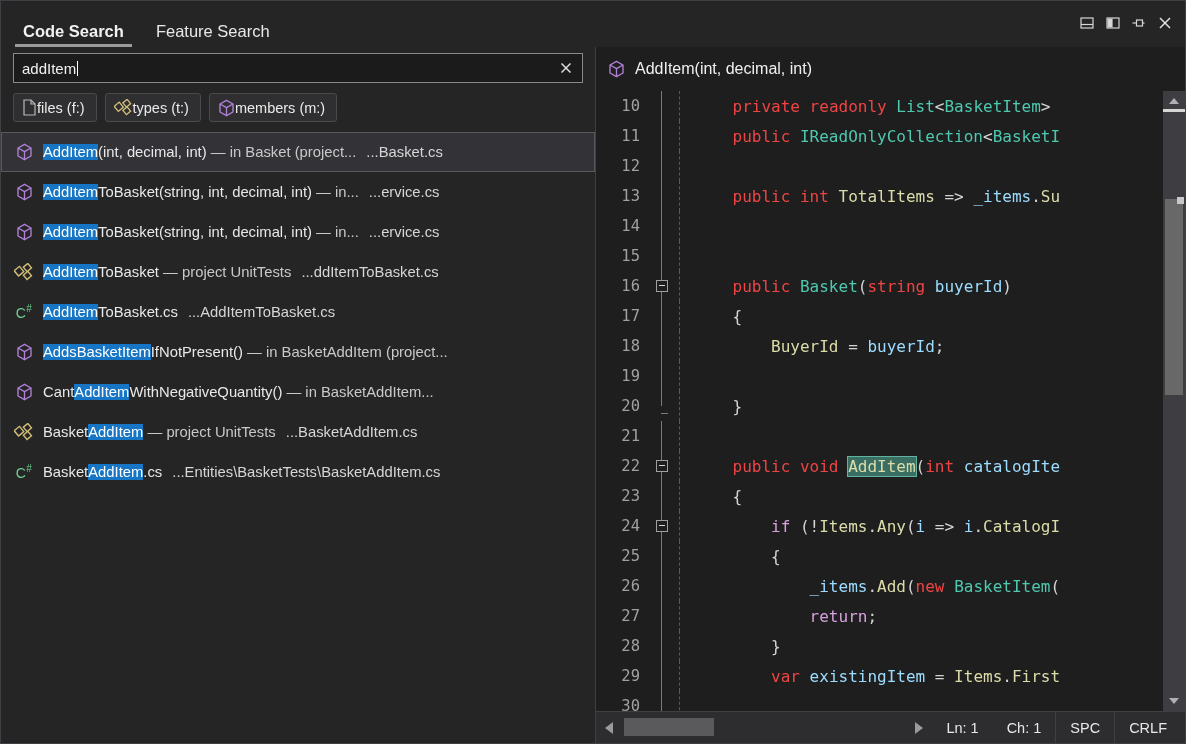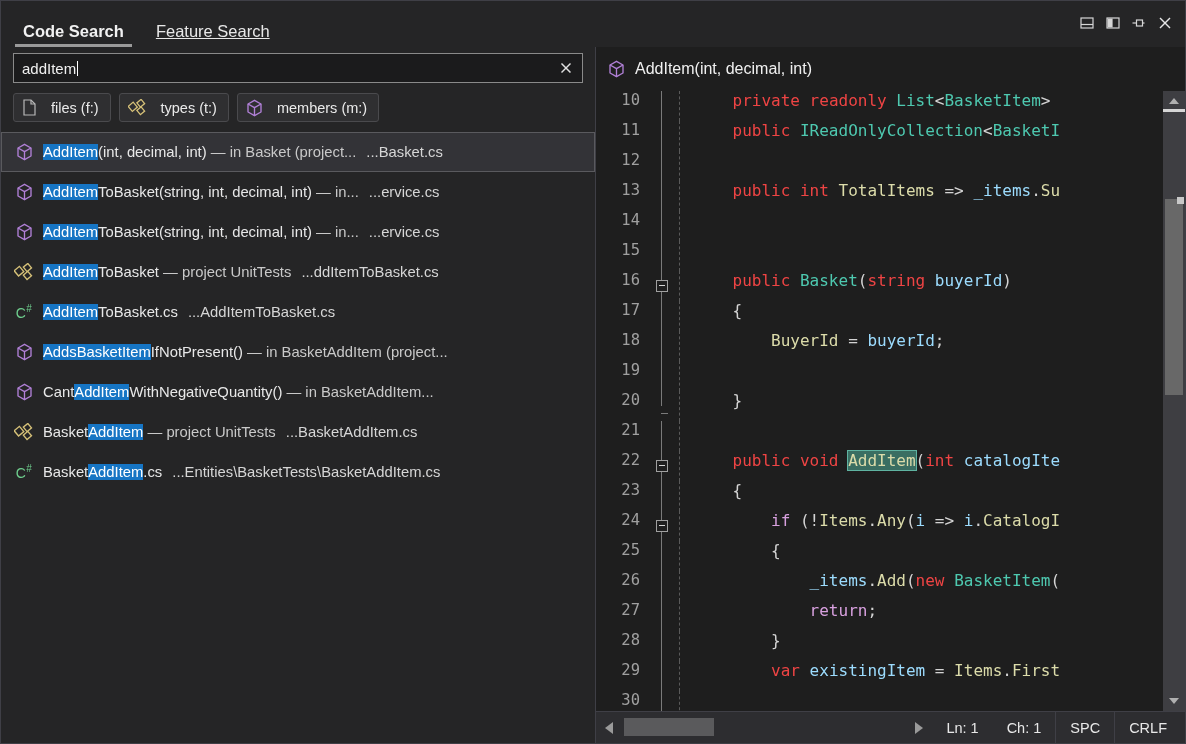--- a/index.html
+++ b/index.html
@@ -32,21 +32,21 @@
     font-size: 16.5px;
     font-weight: bold;
     color: #f1f1f1;
     padding: 0 8px 8px 8px;
     margin-right: 16px;
     position: relative;
     cursor: pointer;
     line-height: 1;
     white-space: nowrap;
   }
-  .tab.inactive { font-weight: normal; color: #e8e8e8; text-decoration: underline; }
+  .tab.inactive { font-weight: normal; color: #e8e8e8; }
   .tab.active::after {
     content: "";
     position: absolute;
     left: 0; right: 0; bottom: 0;
     height: 3px;
     background: #9a9a9a;
   }
   .wincontrols {
     position: absolute;
     right: 8px; top: 10px;
@@ -101,21 +101,21 @@
     display: flex; align-items: center; justify-content: center;
     cursor: pointer;
     color: #dcdcdc;
     font-size: 14px;
   }
 
   .chips { display: flex; gap: 8px; padding: 10px 12px 8px 12px; }
   .chip {
     display: flex;
     align-items: center;
-    gap: 14px;
+    gap: 0;
     background: #2f2f31;
     border: 1px solid #4a4a4d;
     border-radius: 3px;
     padding: 3px 11px 3px 8px;
     font-size: 14.5px;
     color: #eaeaea;
     cursor: pointer;
     height: 29px;
   }
 
@@ -184,20 +184,21 @@
   .codearea {
     flex: 1;
     position: relative;
     overflow: hidden;
     font-family: "DejaVu Sans Mono", monospace;
     font-size: 16px;
   }
   .codeline {
     height: 30px;
     display: flex;
+    align-items: center;
     white-space: nowrap;
   }
   .lnum {
     width: 52px; min-width: 52px;
     text-align: right;
     padding-right: 8px;
     color: #a0a0a0;
     font-family: "DejaVu Sans Mono", monospace;
     font-size: 15.5px;
   }

